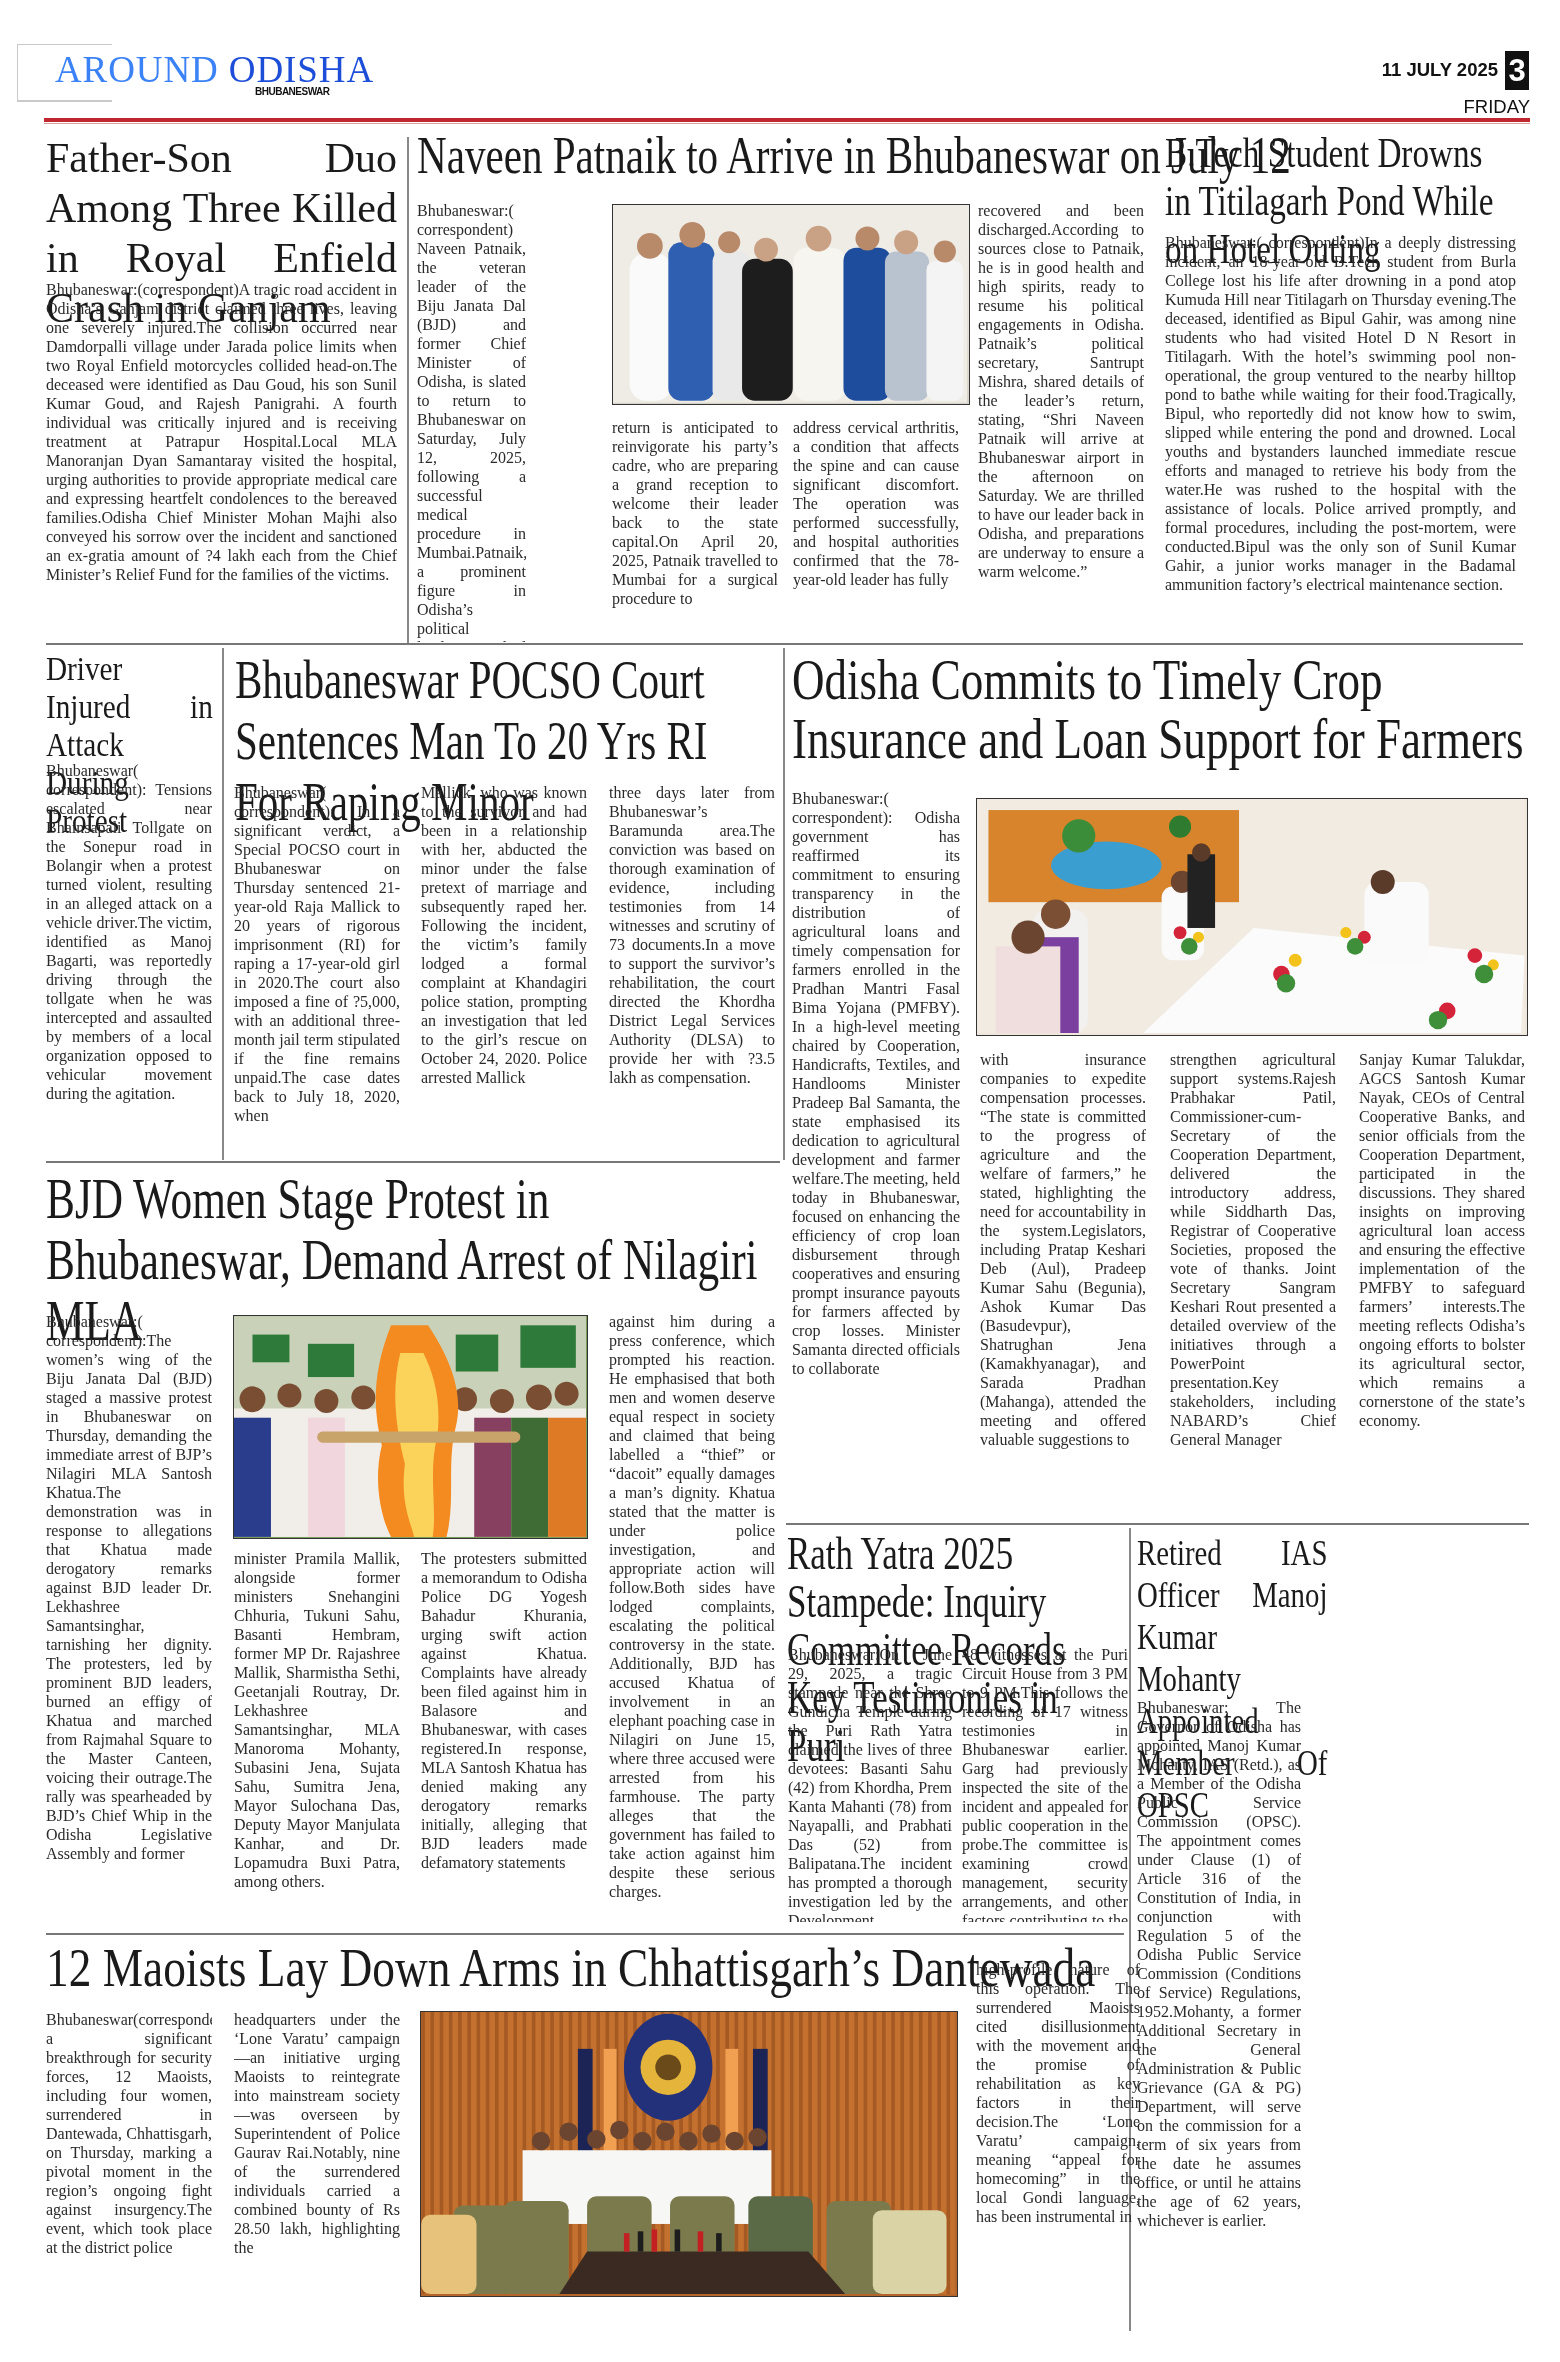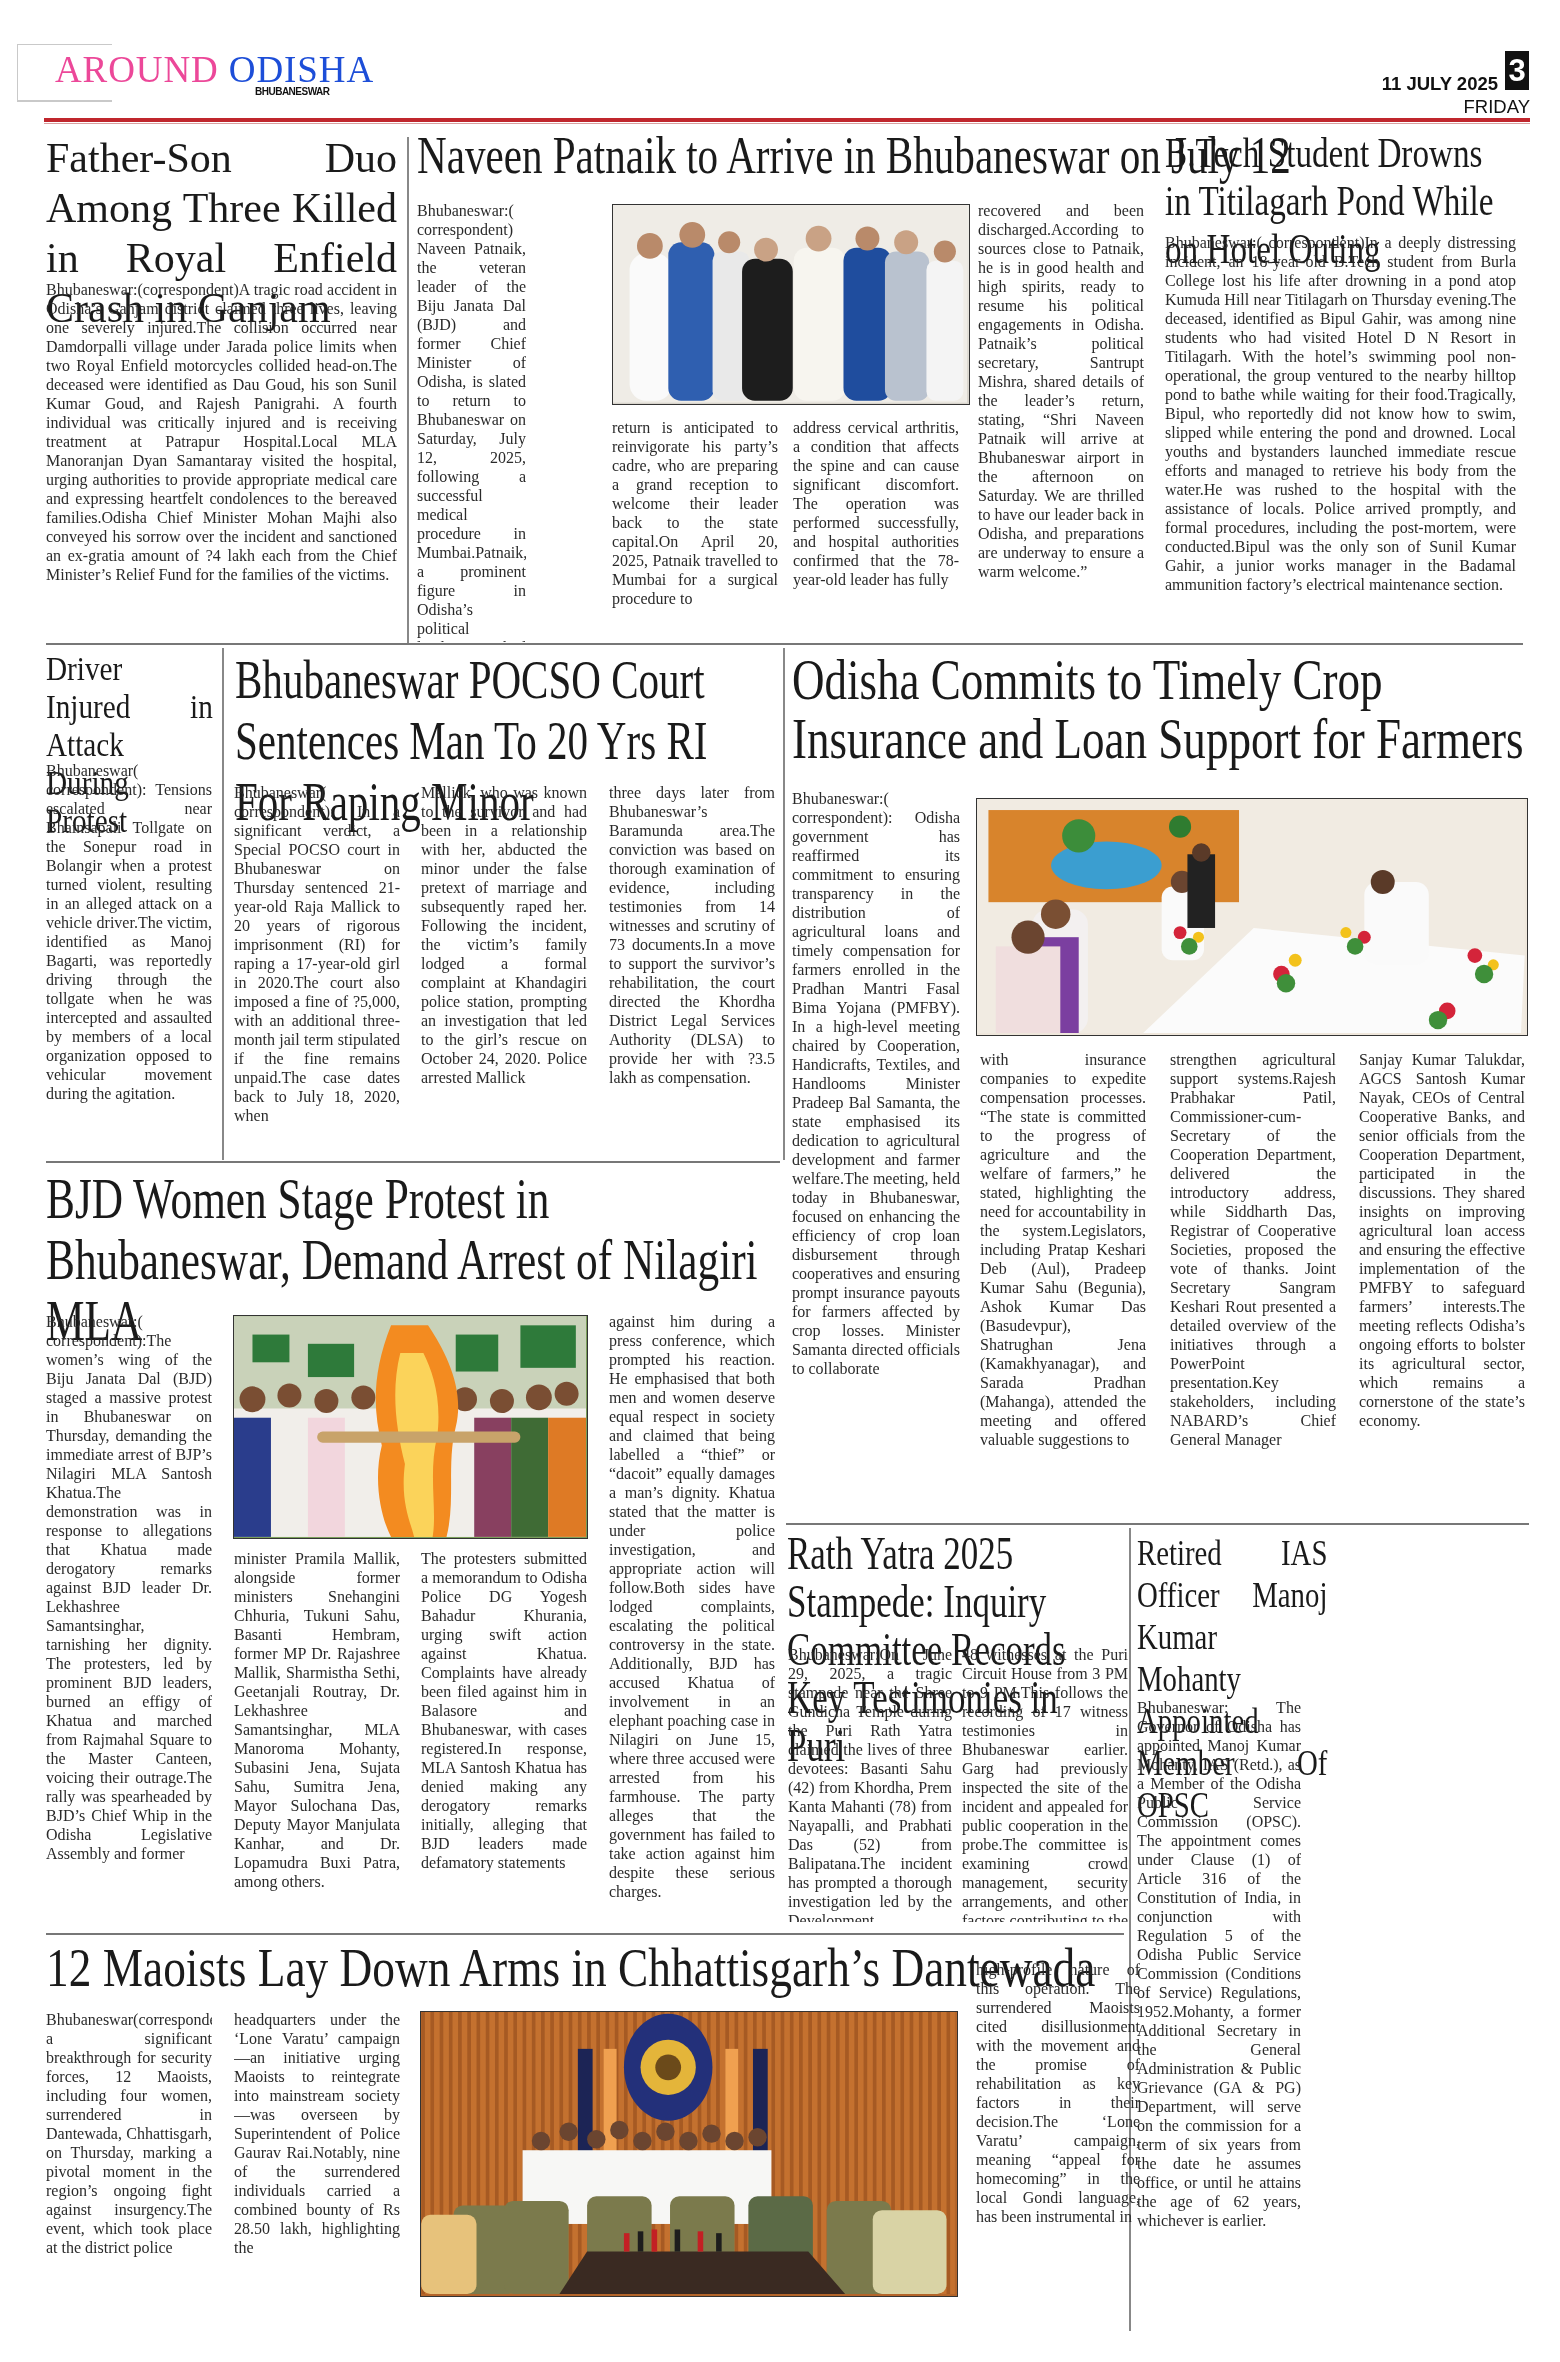--- a/index.html
+++ b/index.html
@@ -7,24 +7,24 @@
   .abs { position:absolute; }
   .hl { font-family:"Liberation Serif", "DejaVu Serif", serif; color:#1a1a1a; line-height:1.05; transform-origin:left top; }
   .txt { font-family:"Liberation Serif", "DejaVu Serif", serif; font-size:16px; line-height:19px; color:#2a2a2a; text-align:justify; hyphens:none; }
   .col { position:absolute; overflow:hidden; }
   .rule-h { position:absolute; height:1.8px; background:#777; }
   .rule-v { position:absolute; width:1.8px; background:#888; }
   .photo { position:absolute; border:1.8px solid #333; box-sizing:border-box; overflow:hidden; }
   
   .logo-box { position:absolute; left:16.6px; top:44px; width:94px; height:55px; border:1.8px solid #c9c9c9; border-right:none; border-bottom:2.8px solid #c9c9c9; }
   .logo { position:absolute; left:55px; top:48px; font-family:"Liberation Serif", serif; font-size:37px; letter-spacing:0.9px; white-space:nowrap; }
-  .logo .a { color:#ec4899; }
+  .logo .a { color:#3b82f6; }
   .logo .o { color:#1d4ed8; }
   .logo-sub { position:absolute; left:255px; top:86px; font-family:"Liberation Sans", sans-serif; font-weight:bold; font-size:10px; letter-spacing:-0.5px; color:#111; }
-  .date { position:absolute; right:74px; top:73px; font-family:"Liberation Sans", sans-serif; font-weight:bold; font-size:18.5px; color:#111; }
+  .date { position:absolute; right:74px; top:59px; font-family:"Liberation Sans", sans-serif; font-weight:bold; font-size:18.5px; color:#111; }
   .pagebox { position:absolute; left:1505px; top:51px; width:24px; height:39px; background:#111; color:#fff; font-family:"Liberation Sans", sans-serif; font-weight:bold; font-size:31px; text-align:center; line-height:39px; }
   .day { position:absolute; right:31px; top:96px; font-family:"Liberation Sans", sans-serif; font-weight:normal; font-size:18.5px; color:#111; }
   .redrule { position:absolute; left:44px; top:118px; width:1486px; height:3.7px; background:#c0262d; }
   .redrule2 { position:absolute; left:44px; top:123px; width:1486px; height:0.9px; background:#d9a0a0; }
 </style>
 </head>
 <body>
 
 <div class="logo-box"></div>
 <div class="logo">

